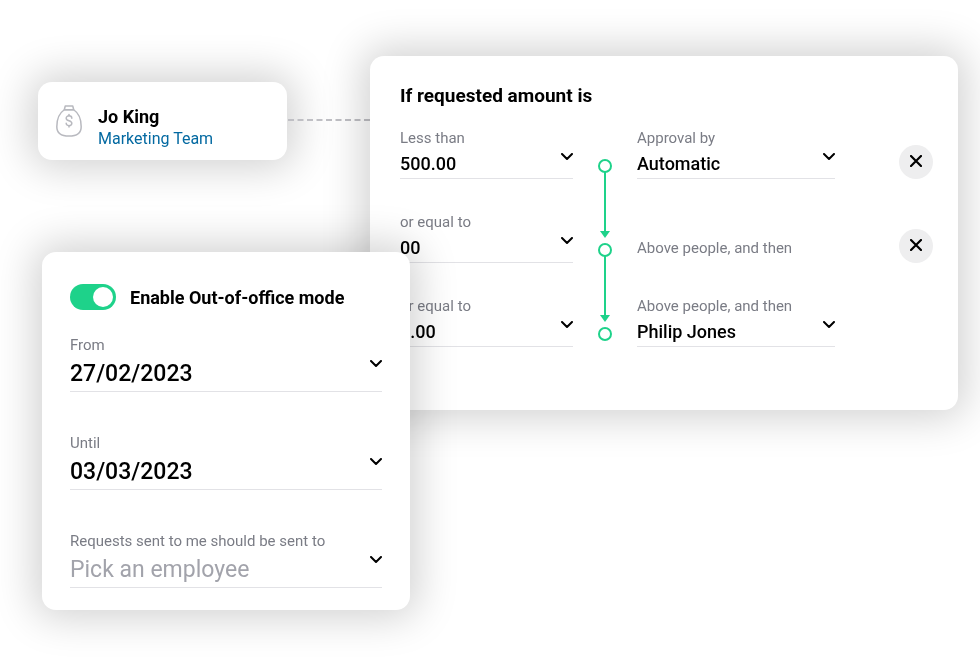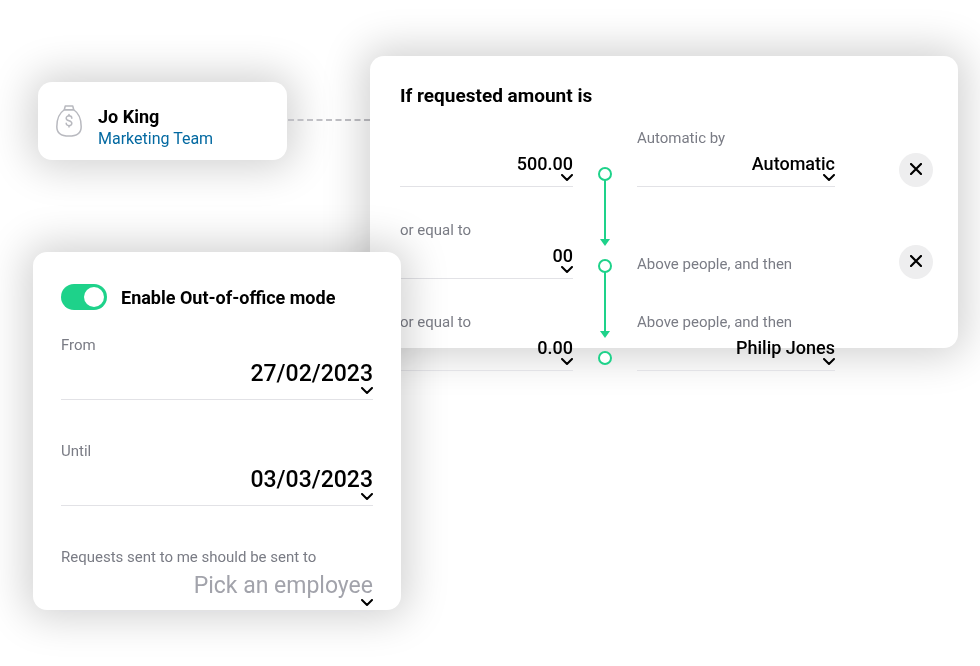--- a/index.html
+++ b/index.html
@@ -47,21 +47,21 @@
     width: 82px;
     height: 0;
     border-top: 2px dashed #bfbfc4;
   }
 
   
   #flow-card {
     top: 56px;
     left: 370px;
     width: 588px;
-    height: 292px;
+    height: 354px;
     padding: 28px 24px 26px 30px;
   }
   #flow-card .title {
     font-weight: 700;
     font-size: 19px;
     color: #000;
     margin-bottom: 22px;
   }
   .flow-rows { position: relative; }
   .flow-row {
@@ -72,25 +72,24 @@
   }
   .flow-row:last-child { margin-bottom: 0; }
 
   .col-condition { width: 173px; margin-right: 22px; }
   .col-approver  { width: 198px; margin-right: 14px; }
 
   .field-label { font-size: 15px; color: #7a7c85; margin-bottom: 6px; display: block; }
   .select-line {
     display: flex;
     justify-content: space-between;
-    align-items: flex-end;
+    align-items: flex-start;
     border-bottom: 1px solid #e2e2e6;
     padding-bottom: 4px;
     cursor: pointer;
-    flex-direction: column;
   }
   .select-line .val { font-size: 18px; font-weight: 500; color: #000; }
   .chevron {
     width: 12px; height: 8px;
     flex-shrink: 0;
   }
   .chevron svg { width: 100%; height: 100%; display: block; }
 
   
   .node-col {
@@ -143,21 +142,21 @@
     align-items: center;
     justify-content: center;
     cursor: pointer;
     border: none;
   }
   .remove-btn svg { width: 12px; height: 12px; }
 
   
   #ooo-card {
     top: 252px;
-    left: 33px;
+    left: 42px;
     width: 368px;
     height: 358px;
     padding: 32px 28px 26px 28px;
     z-index: 2;
   }
   .ooo-header {
     display: flex;
     align-items: center;
     margin-bottom: 26px;
   }
@@ -205,36 +204,37 @@
   </div>
 </div>
 
 <div id="connector"></div>
 
 <div id="flow-card" class="card">
   <div class="title">If requested amount is</div>
   <div class="flow-rows" id="flow-rows">
       <div class="flow-row">
         <div class="col-condition">
+          <span class="field-label">Less than</span>
           <div class="select-line">
             <span class="val">500.00</span>
             <span class="chevron">
               <svg viewBox="0 0 12 8">
                 <path d="M1 1 L6 6 L11 1" fill="none" stroke="#000" stroke-width="2" stroke-linecap="round" stroke-linejoin="round"></path>
               </svg>
             </span>
           </div>
         </div>
         <div class="node-col">
           <div class="node"></div>
           <div class="node-line"></div>
           <div class="node-arrow"></div>
         </div>
         <div class="col-approver">
-          <span class="field-label">Automatic by</span>
+          <span class="field-label">Approval by</span>
           <div class="select-line">
             <span class="val">Automatic</span>
             <span class="chevron">
               <svg viewBox="0 0 12 8">
                 <path d="M1 1 L6 6 L11 1" fill="none" stroke="#000" stroke-width="2" stroke-linecap="round" stroke-linejoin="round"></path>
               </svg>
             </span>
           </div>
         </div>
         <div class="remove-col">

